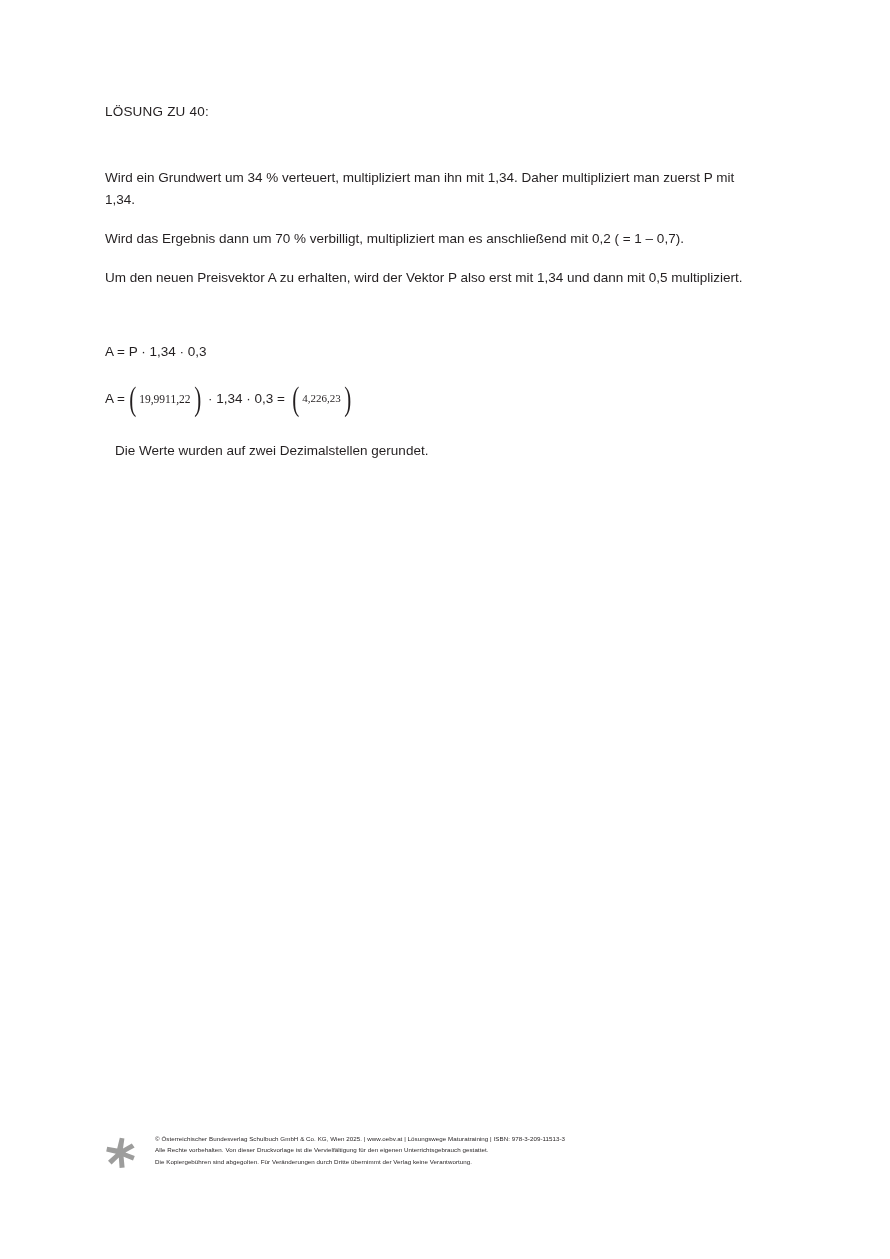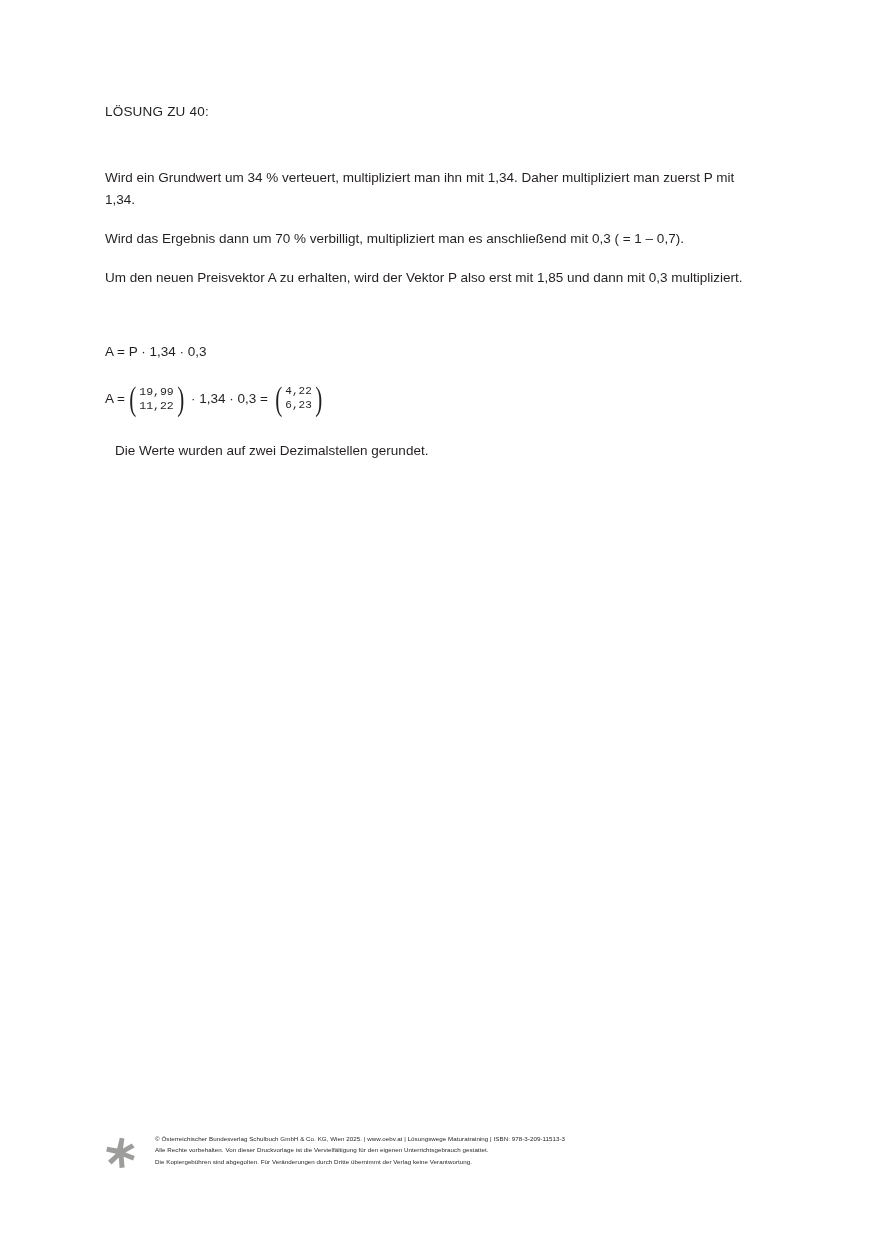--- a/index.html
+++ b/index.html
@@ -78,26 +78,26 @@
     font-size: 34px;
     line-height: 1;
     font-family: "Liberation Serif", serif;
     font-weight: 300;
     transform: scaleX(0.62);
     display: inline-block;
     color: #231f20;
   }
   .matrix .cells {
     display: inline-flex;
-    flex-direction: column;
+    flex-direction: row;
     align-items: center;
     font-size: 11.5px;
     line-height: 1.22;
     padding: 0 1px;
-    font-family: Liberation Mono, monospace;
+    font-family: Liberation Serif, serif;
   }
   .matrix.small .cells {
     font-size: 11px;
   }
 
   .note {
     font-size: 13.5px;
     line-height: 1.6;
     margin: 10px;
   }
@@ -132,22 +132,22 @@
 </head>
 <body>
 
 <div class="page">
 
   <div class="content">
 
     <h1 class="doc-title">LÖSUNG ZU 40:</h1>
 
     <p class="para wide">Wird ein Grundwert um 34 % verteuert, multipliziert man ihn mit 1,34. Daher multipliziert man zuerst P mit 1,34.</p>
-    <p class="para wide">Wird das Ergebnis dann um 70 % verbilligt, multipliziert man es anschließend mit 0,3 ( = 1 – 0,7).</p>
-    <p class="para wide">Um den neuen Preisvektor A zu erhalten, wird der Vektor P also erst mit 1,85 und dann mit 0,3 multipliziert.</p>
+    <p class="para wide">Wird das Ergebnis dann um 70 % verbilligt, multipliziert man es anschließend mit 0,2 ( = 1 – 0,7).</p>
+    <p class="para wide">Um den neuen Preisvektor A zu erhalten, wird der Vektor P also erst mit 1,34 und dann mit 0,5 multipliziert.</p>
 
     <div class="spacer-block"></div>
 
     <div class="eq-line">
       <span>A = P · 1,34 · 0,3</span>
     </div>
 
     <div class="eq-line matrix-line">
       <span>A =</span>
       <span class="matrix">

